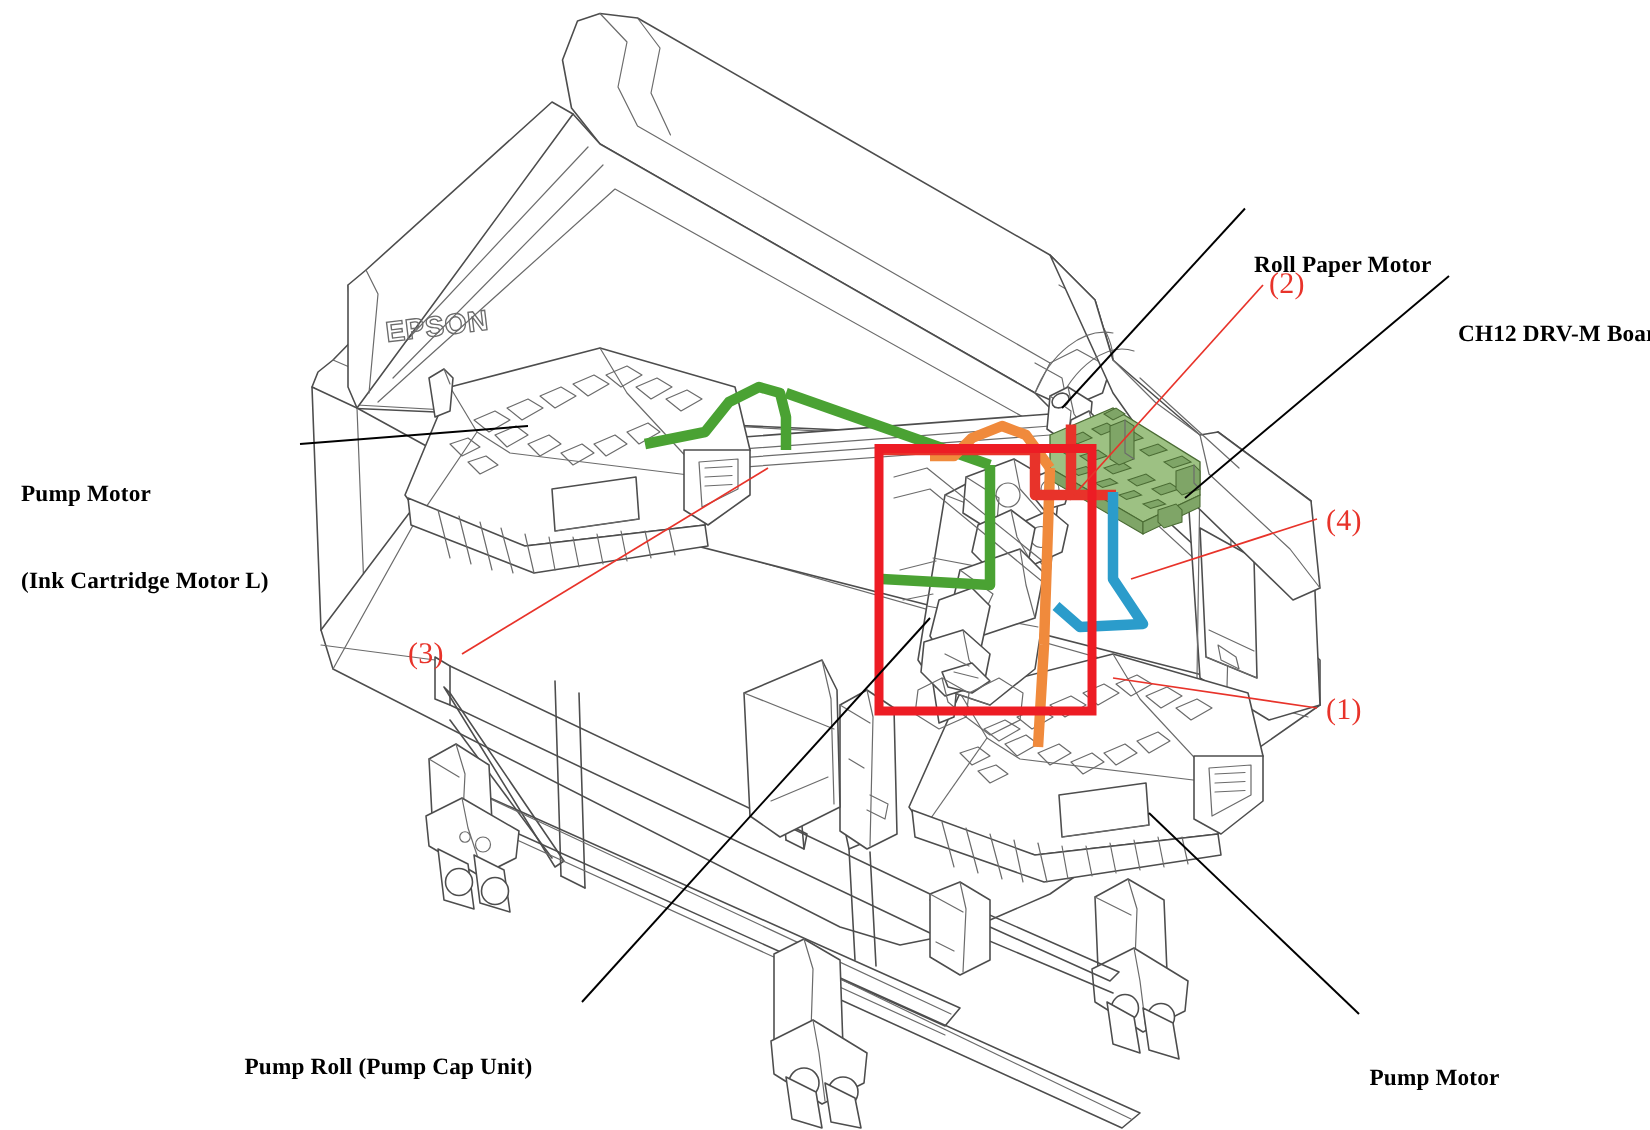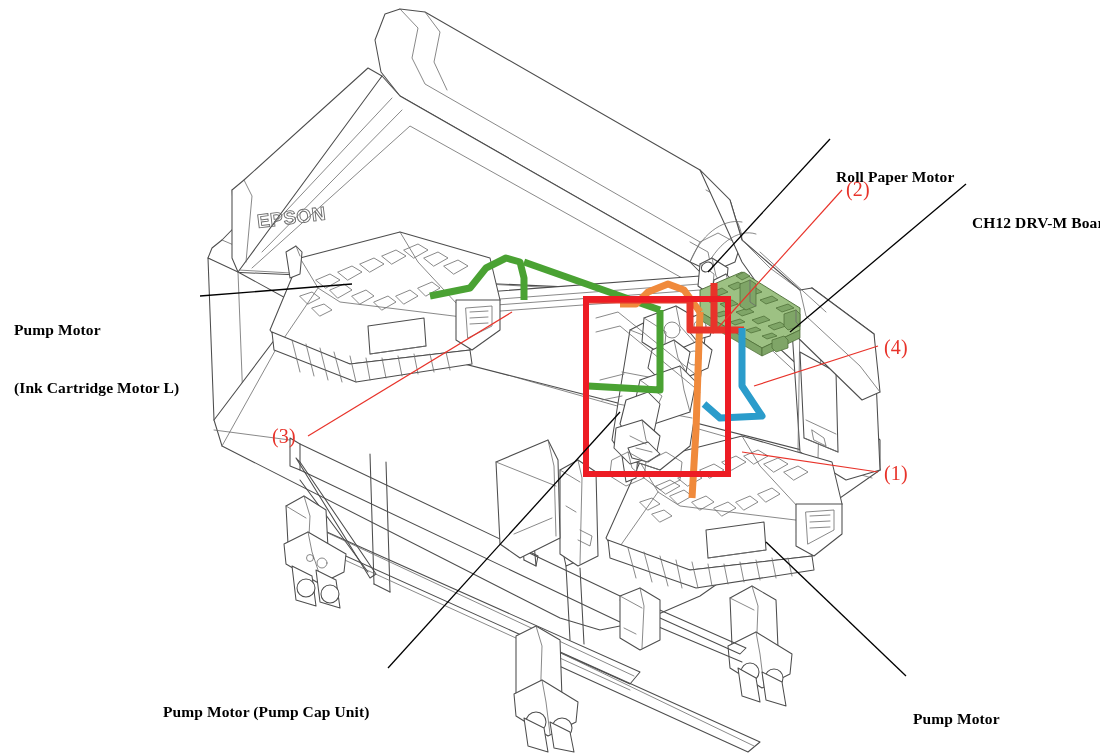--- a/index.html
+++ b/index.html
@@ -408,21 +408,21 @@
       <path class="redl" d="M878 472 L742 452"></path>
     </g>
   </svg>
 
   <div class="label lbl-pump-l">
     <div>Pump Motor</div>
     <div>(Ink Cartridge Motor L)</div>
   </div>
 
   <div class="label lbl-pump-cap">
-    <div>Pump Motor (Pump Cap Unit)</div>
+    <div>Pump Roll (Pump Cap Unit)</div>
   </div>
 
   <div class="label lbl-pump-r">
     <div>Pump Motor</div>
     
   </div>
 
   <div class="label lbl-roll">
     <div>Roll Paper Motor</div>
   </div>

